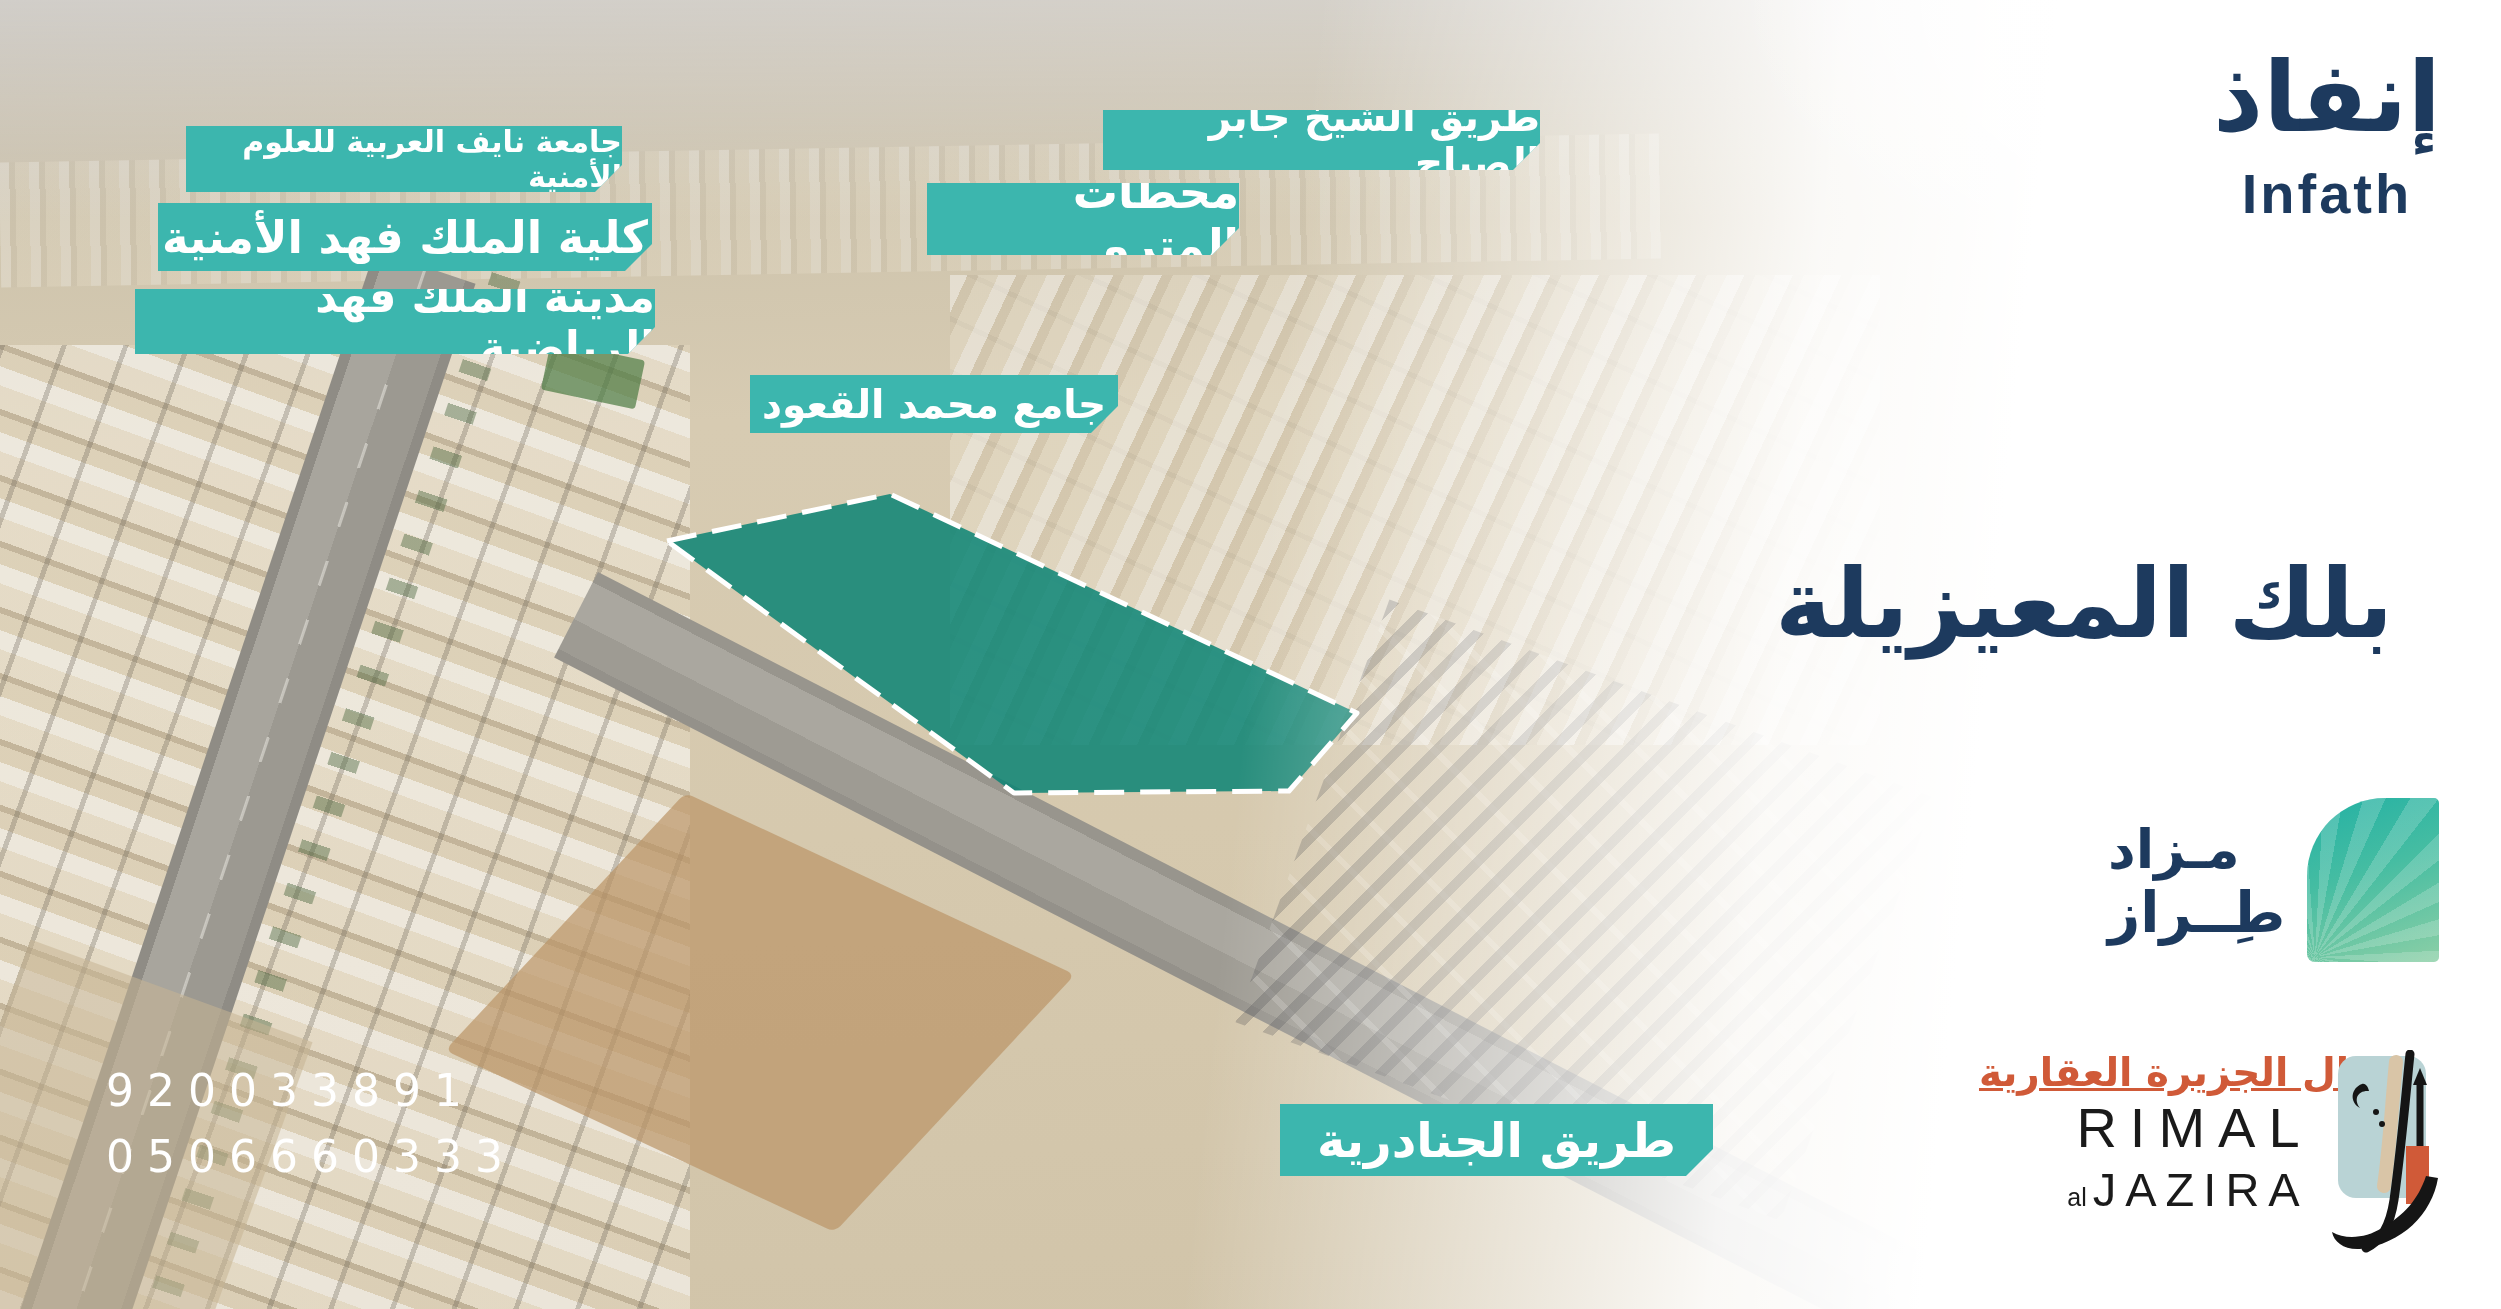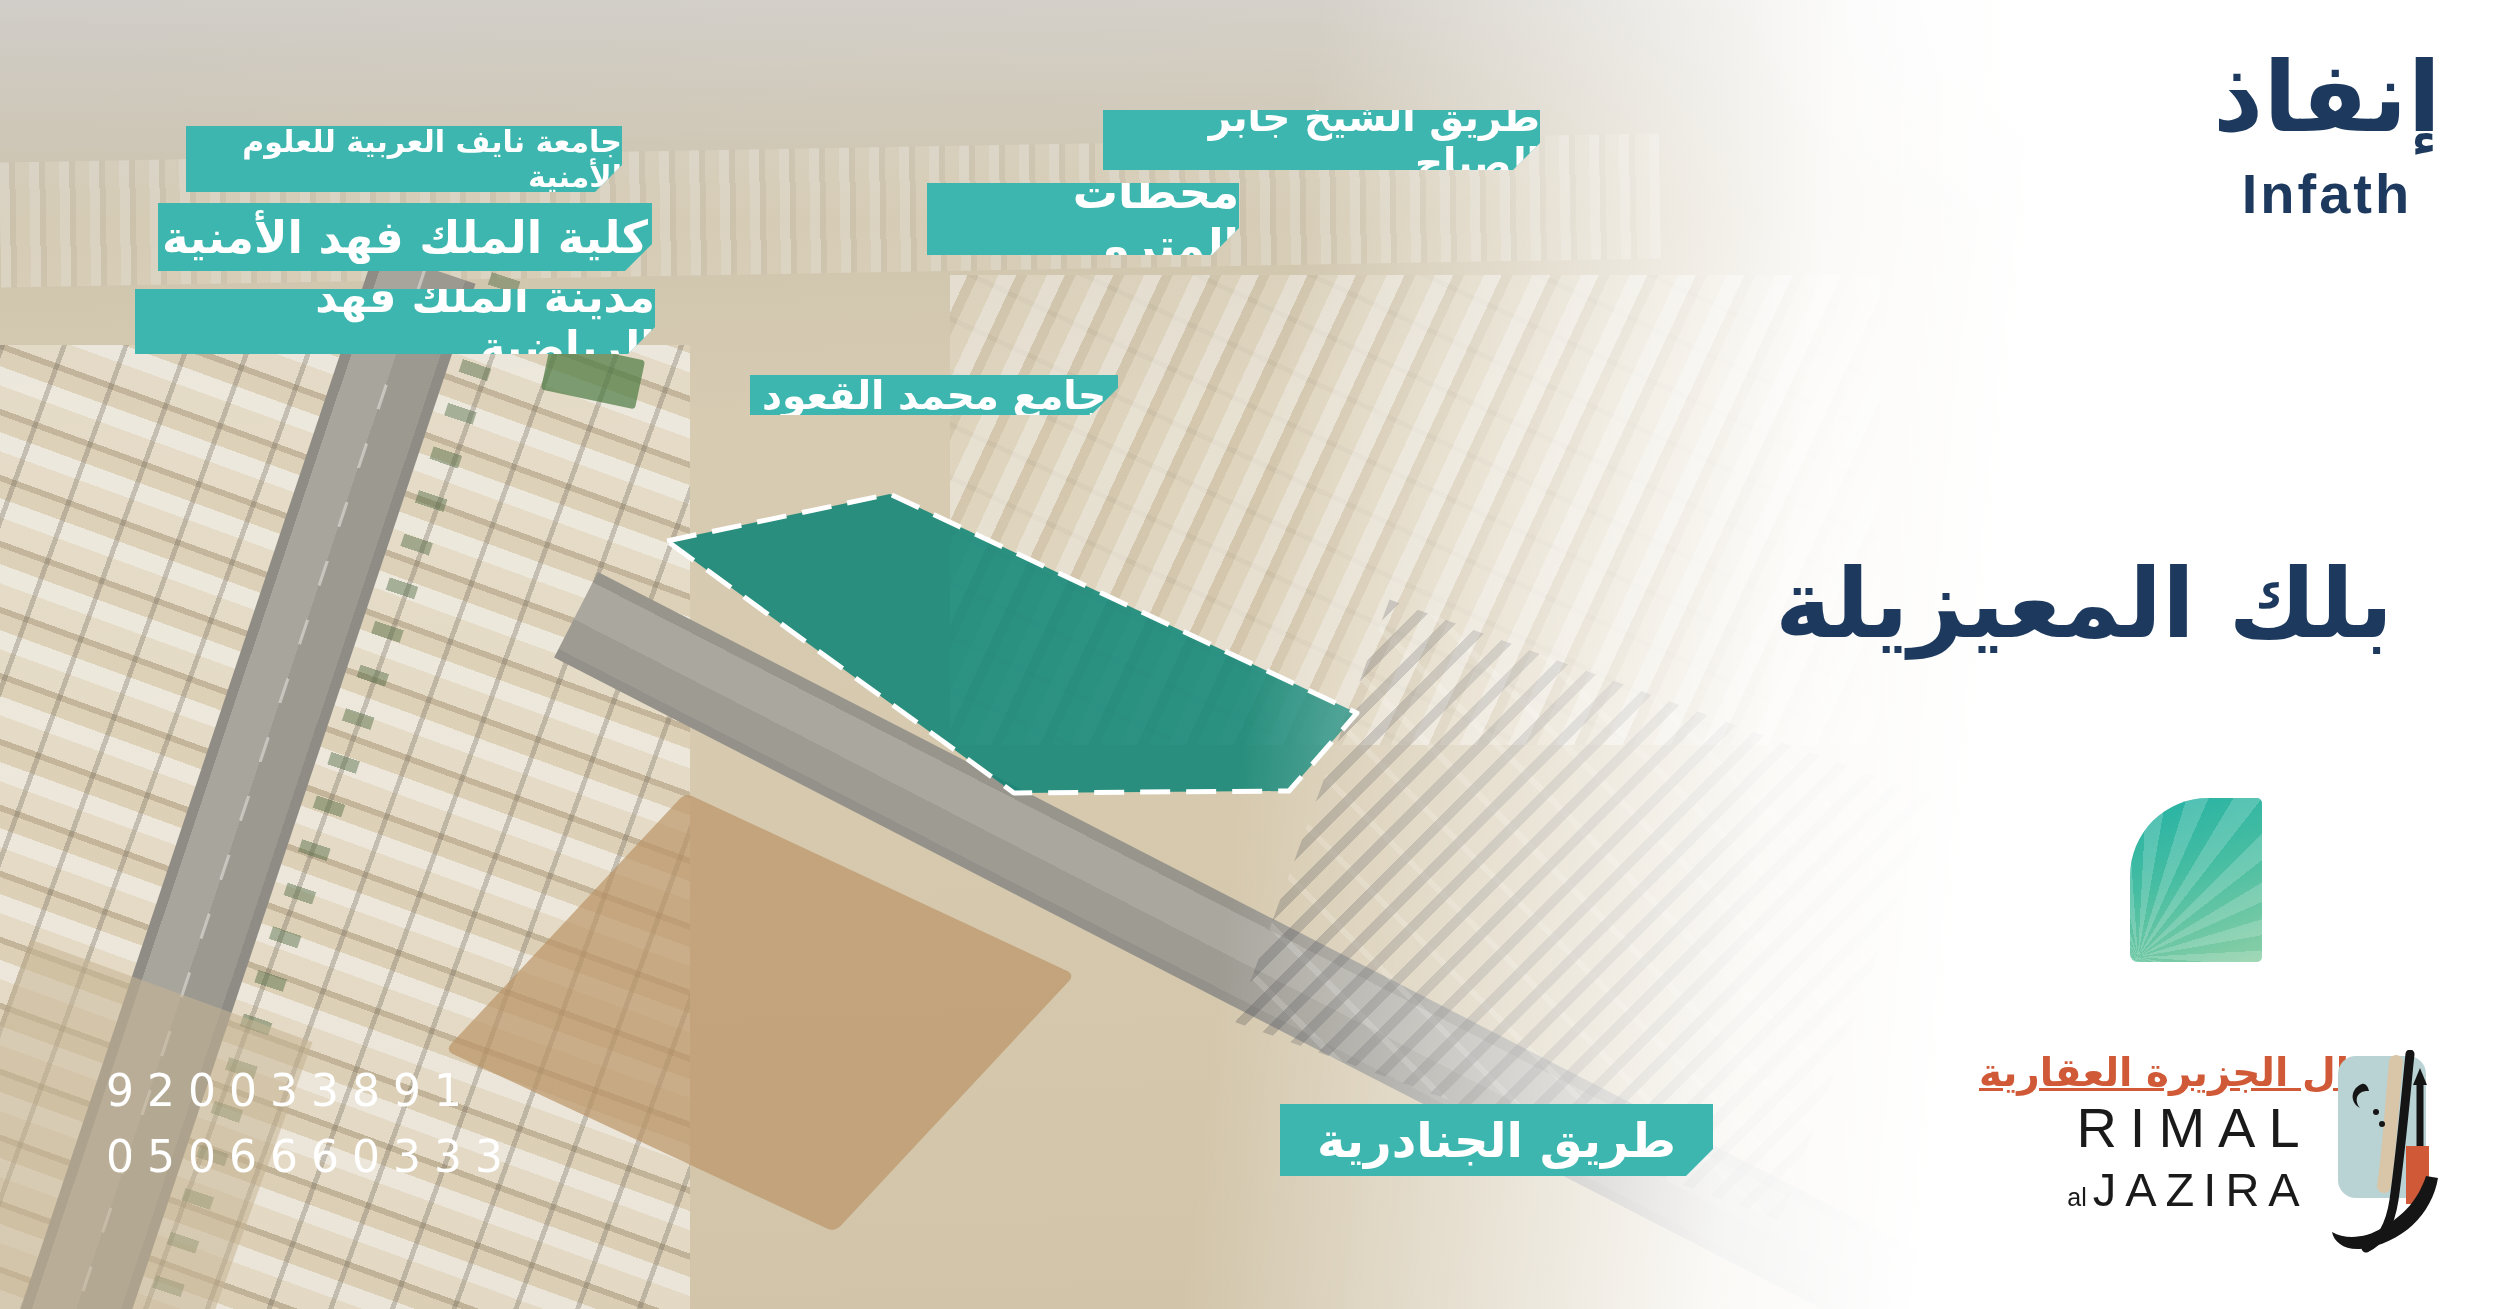--- a/index.html
+++ b/index.html
@@ -42,21 +42,21 @@
     background:linear-gradient(96deg,rgba(255,255,255,0) 50%,rgba(255,255,255,.45) 60%,rgba(255,255,255,.9) 70%,#ffffff 78%);}
   .fade-corner{left:0;top:0;width:100%;height:100%;
     background:radial-gradient(ellipse 42% 38% at 101% 0%,rgba(255,255,255,.95) 42%,rgba(255,255,255,0) 75%);}
   
   .banner{position:absolute;background:var(--teal,#3cb6ae);color:#fff;direction:rtl;
     display:flex;align-items:center;justify-content:center;font-weight:bold;
     clip-path:polygon(0 0,100% 0,100% calc(100% - 27px),calc(100% - 27px) 100%,0 100%);}
   .b0{left:186px;top:126px;width:436px;height:66px;font-size:30px;}
   .b1{left:158px;top:203px;width:494px;height:68px;font-size:45px;}
   .b2{left:135px;top:289px;width:520px;height:65px;font-size:43px;}
-  .b3{left:750px;top:375px;width:368px;height:40px;font-size:39px;}
+  .b3{left:750px;top:375px;width:368px;height:58px;font-size:39px;}
   .b4{left:1103px;top:110px;width:437px;height:60px;font-size:39px;}
   .b5{left:927px;top:183px;width:312px;height:72px;font-size:45px;}
   .b6{left:1280px;top:1104px;width:433px;height:72px;font-size:48px;}
   
   .infath{position:absolute;right:60px;top:36px;text-align:center;color:var(--navy,#1d3a5e);}
   .infath-ar{font-size:98px;font-weight:bold;line-height:1.25;direction:rtl;}
   .infath-en{font-size:56px;font-weight:bold;letter-spacing:3px;margin-top:2px;font-family:"Liberation Sans",sans-serif;}
   
   .block-title{position:absolute;right:108px;top:548px;font-size:96px;font-weight:bold;
     color:var(--navy,#1d3a5e);direction:rtl;white-space:nowrap;}
@@ -121,20 +121,24 @@
   <div class="banner b6">طريق الجنادرية</div>
 
   <div class="infath">
     <div class="infath-ar">إنفاذ</div>
     <div class="infath-en">Infath</div>
   </div>
 
   <div class="block-title">بلك المعيزيلة</div>
 
   <div class="mazad">
+    <div class="mazad-text">
+      <div class="mazad-l1">مـزاد</div>
+      <div class="mazad-l2">طِــراز</div>
+    </div>
     <div class="mazad-shape"></div>
   </div>
 
   <div class="rimal">
     <div class="rimal-text">
       <div class="rimal-ar">رمال الجزيرة العقارية</div>
       <div class="rimal-en1">RIMAL</div>
       <div class="rimal-row">
         <span class="rimal-al">al</span>
         <span class="rimal-en2">JAZIRA</span>

